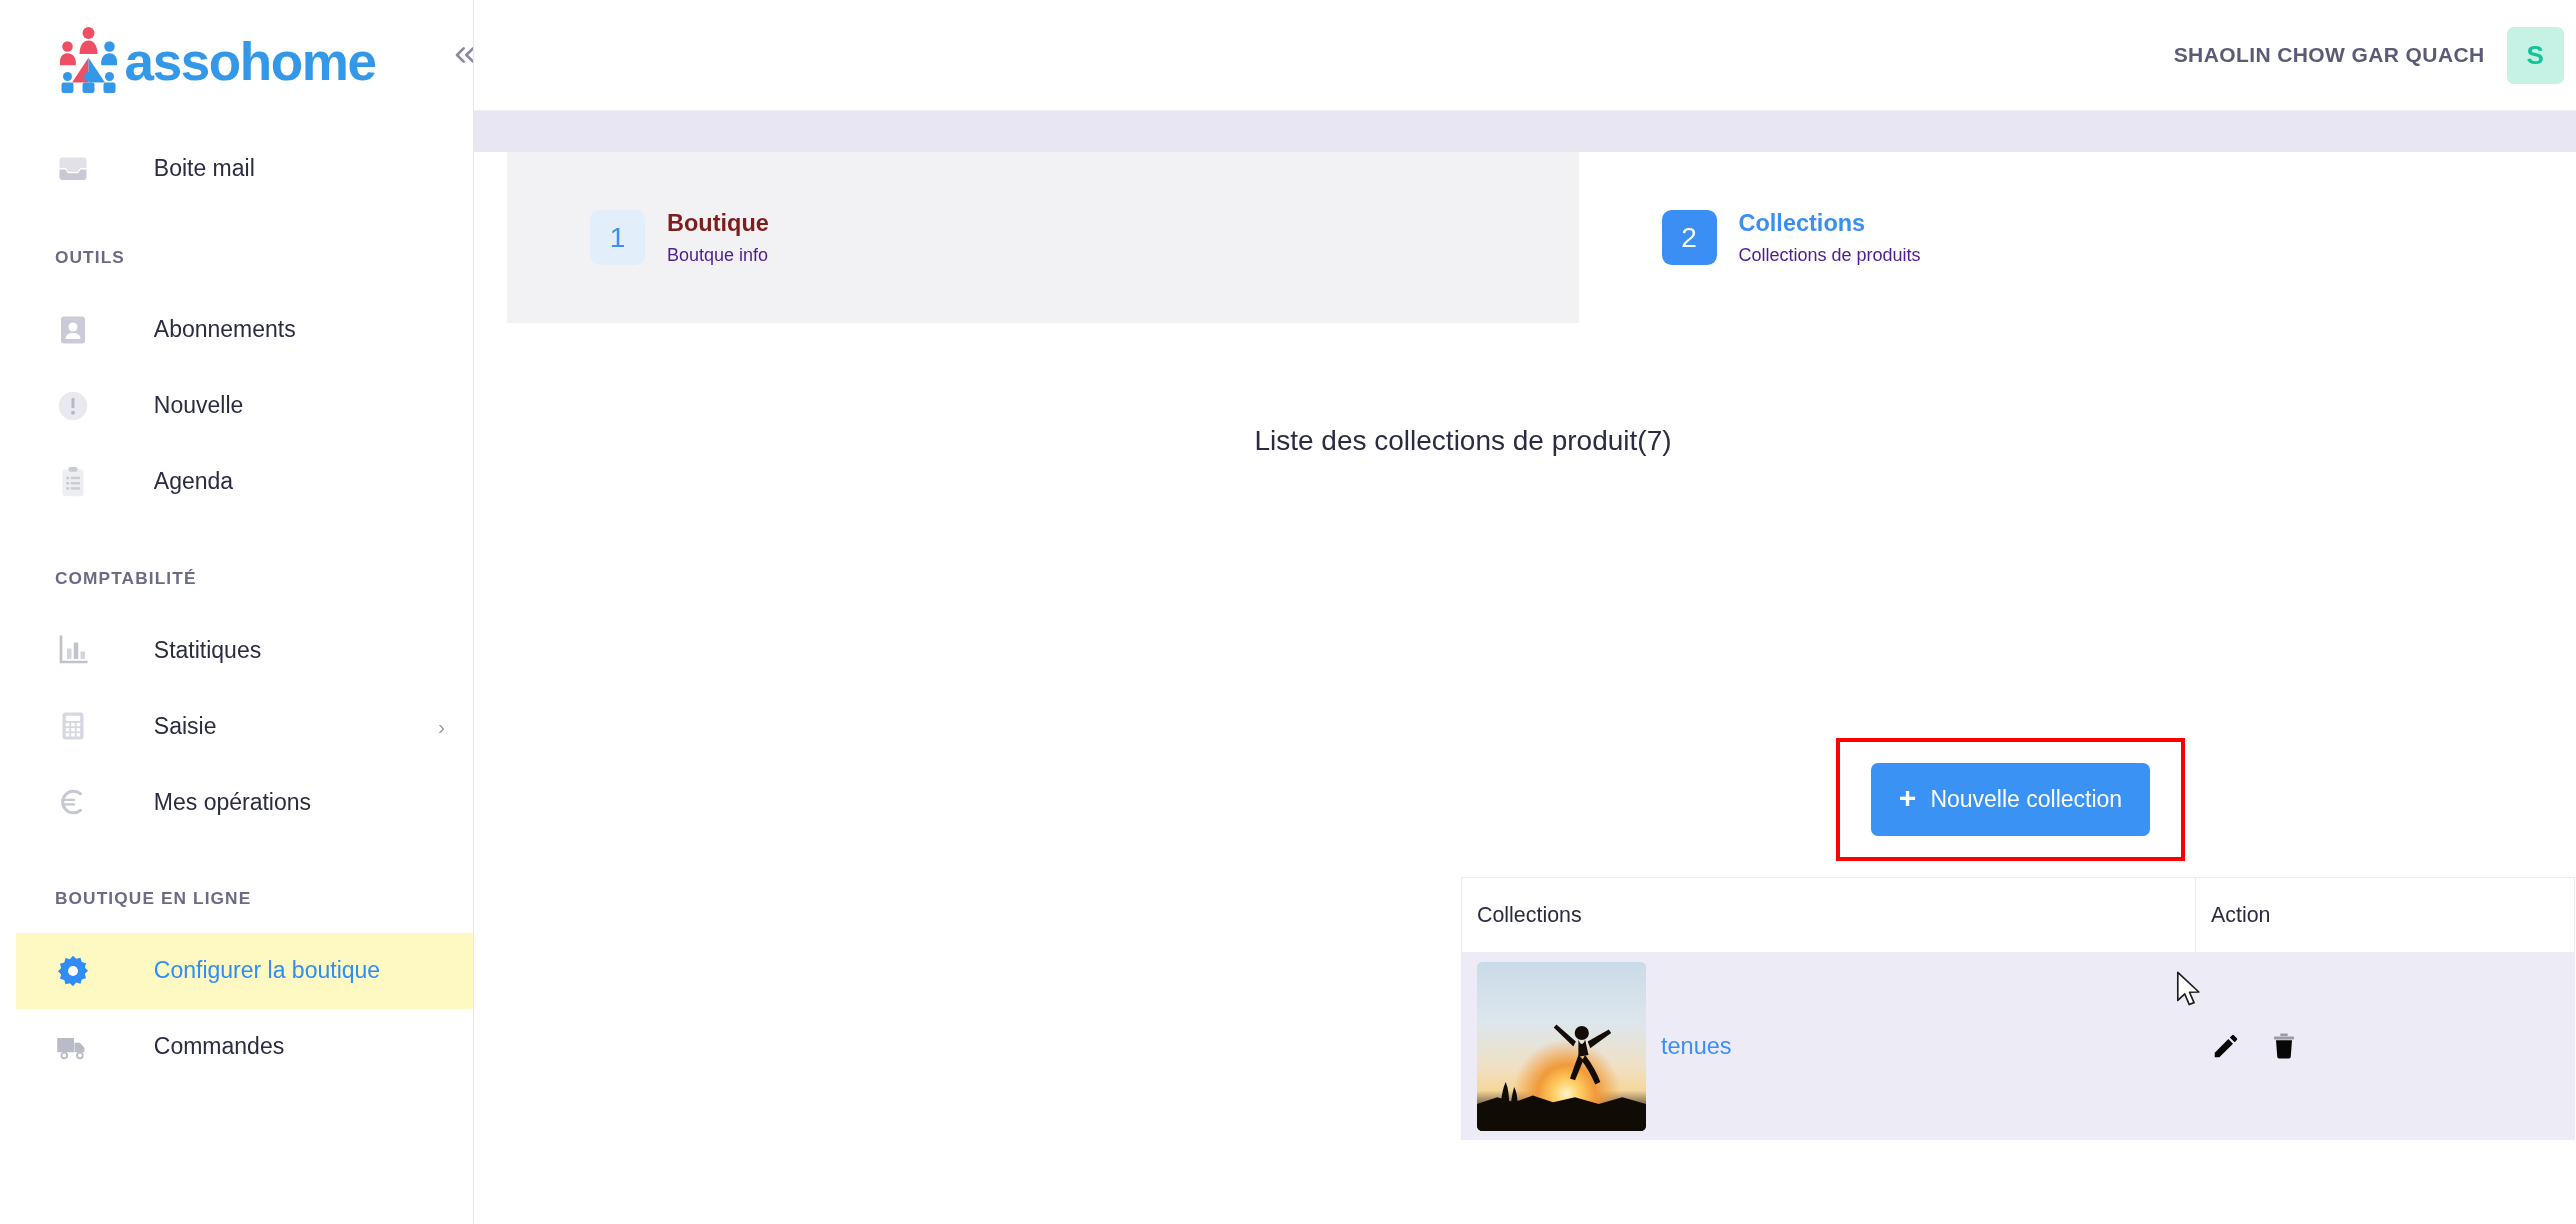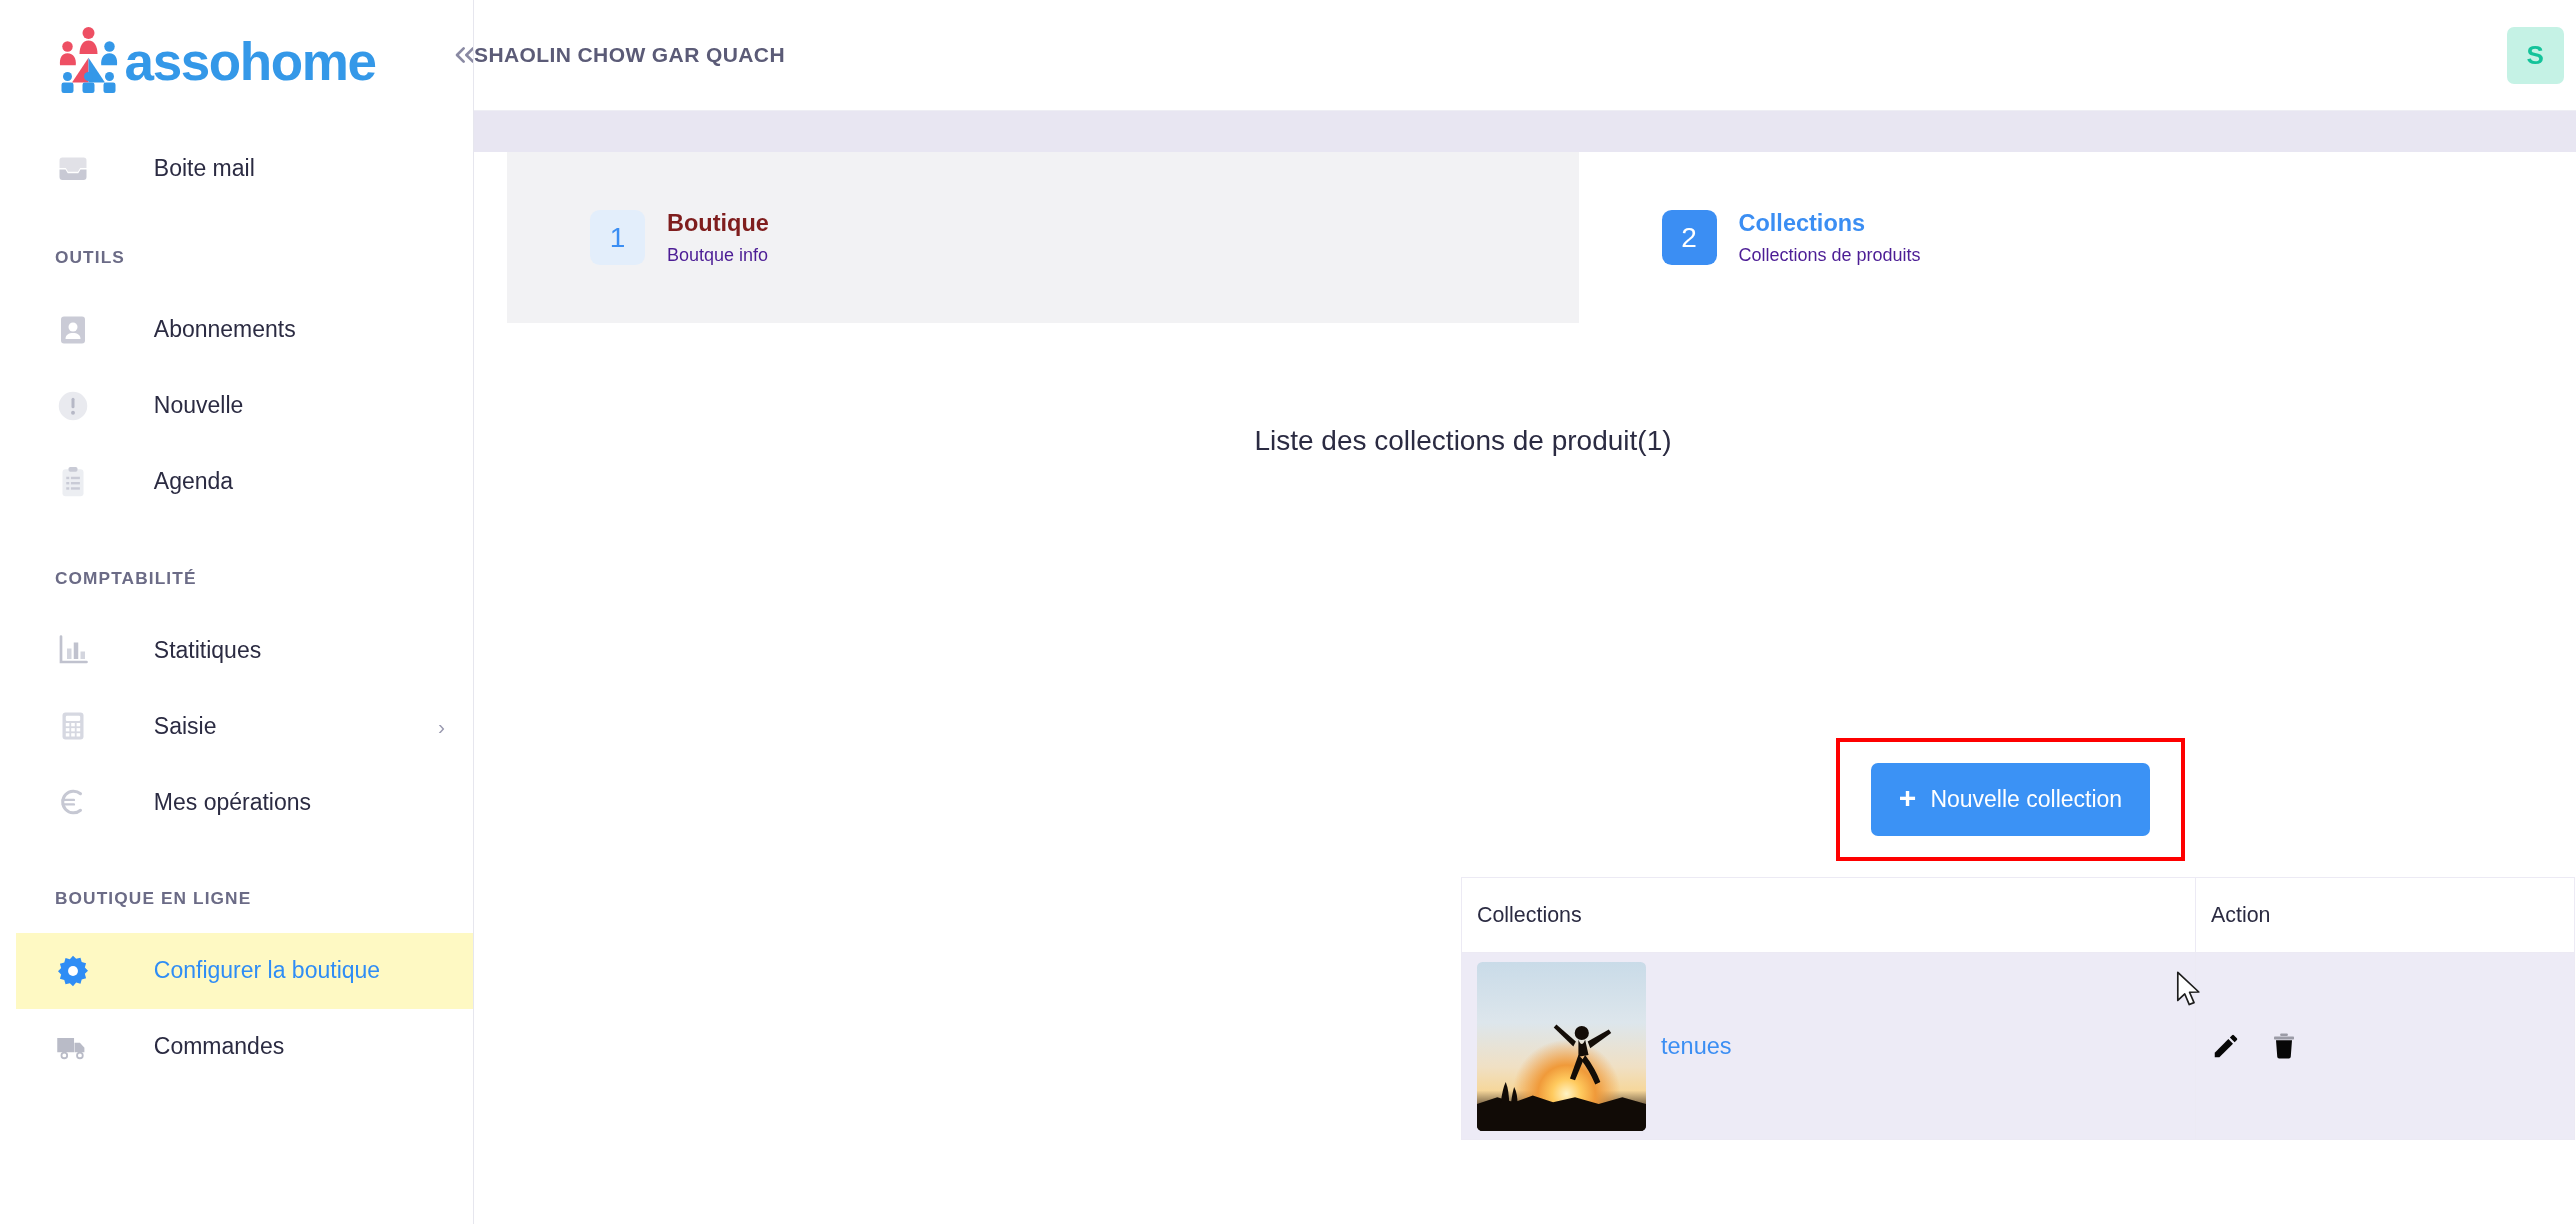--- a/index.html
+++ b/index.html
@@ -118,21 +118,21 @@
     position: relative;
     overflow: hidden;
   }
 
   .topbar {
     height: 111px;
     background: #ffffff;
     border-bottom: 1.4px solid #eeeef4;
     display: flex;
     align-items: center;
-    justify-content: space-between;
+    justify-content: flex-end;
     padding-right: 12.4px;
   }
   .user-name {
     font-size: 21px;
     font-weight: 600;
     letter-spacing: 0.4px;
     color: #5b5b77;
     margin-right: 22px;
     white-space: nowrap;
   }
@@ -552,21 +552,21 @@
         </div>
         <div class="step active">
           <div class="step-num">2</div>
           <div class="step-text">
             <div class="step-title">Collections</div>
             <div class="step-sub">Collections de produits</div>
           </div>
         </div>
       </div>
 
-      <div class="list-title">Liste des collections de produit(1)</div>
+      <div class="list-title">Liste des collections de produit(7)</div>
 
       <div class="new-wrap">
         <button class="new-btn">
           <span class="plus">+</span>
           <span>Nouvelle collection</span>
         </button>
       </div>
 
       <table class="table">
         <thead>

